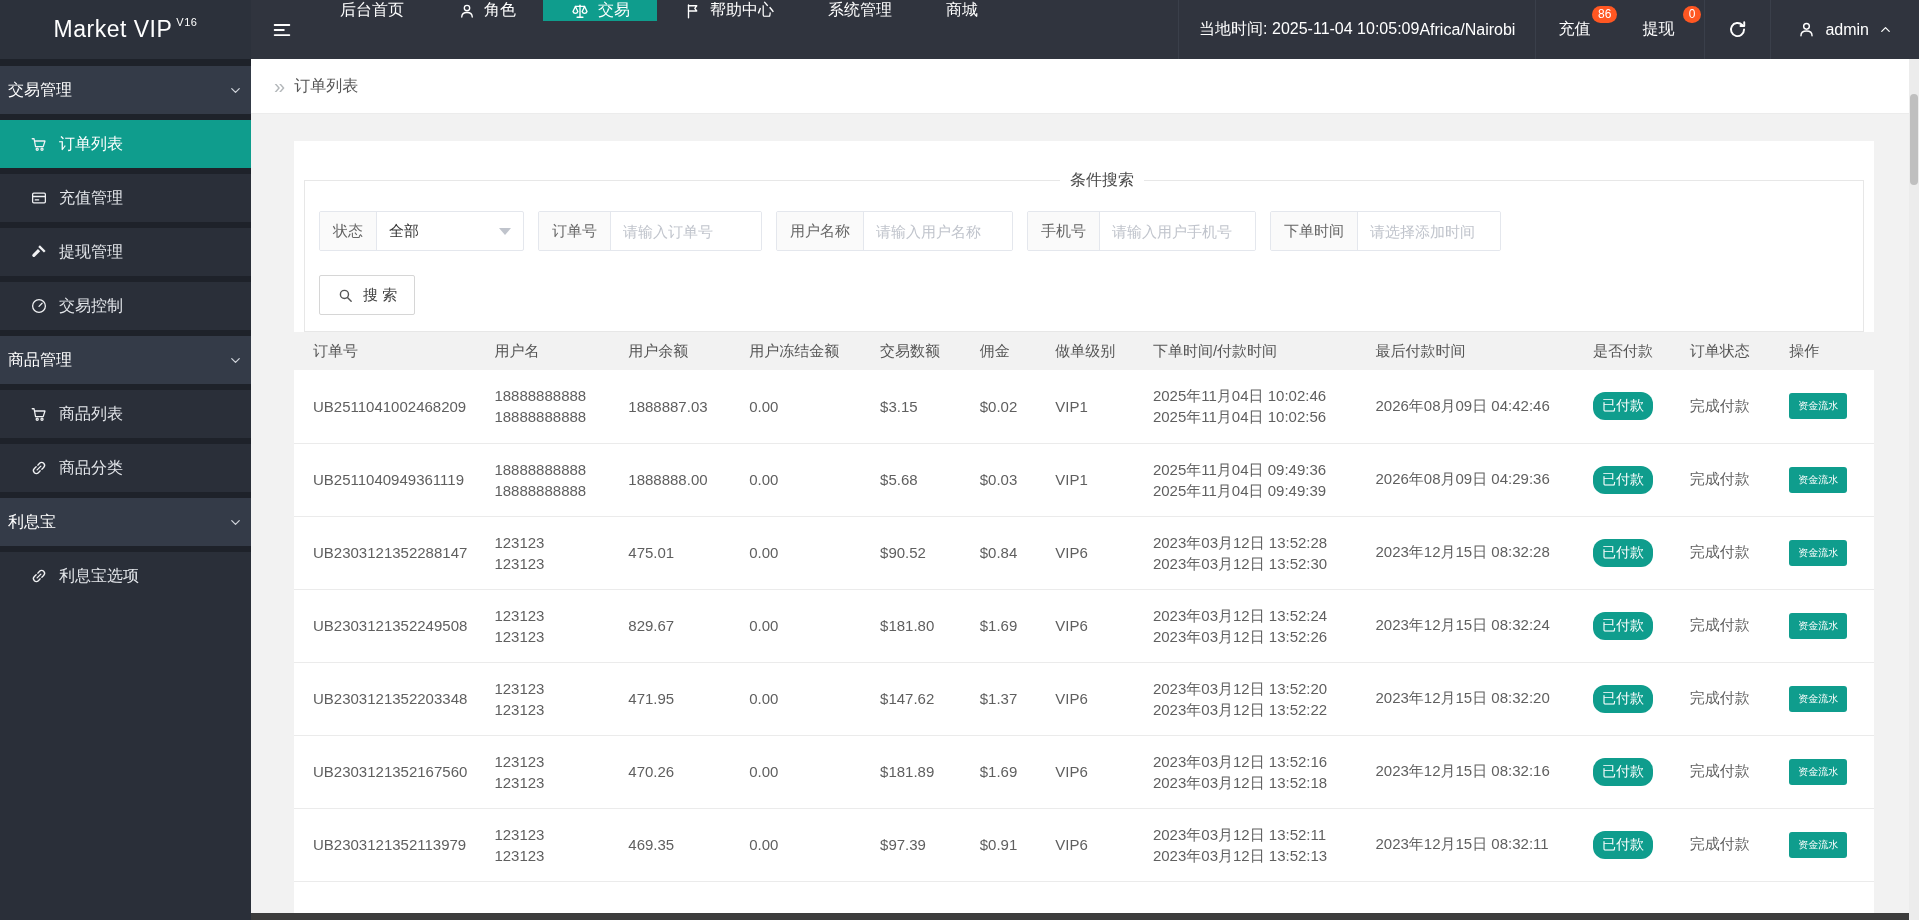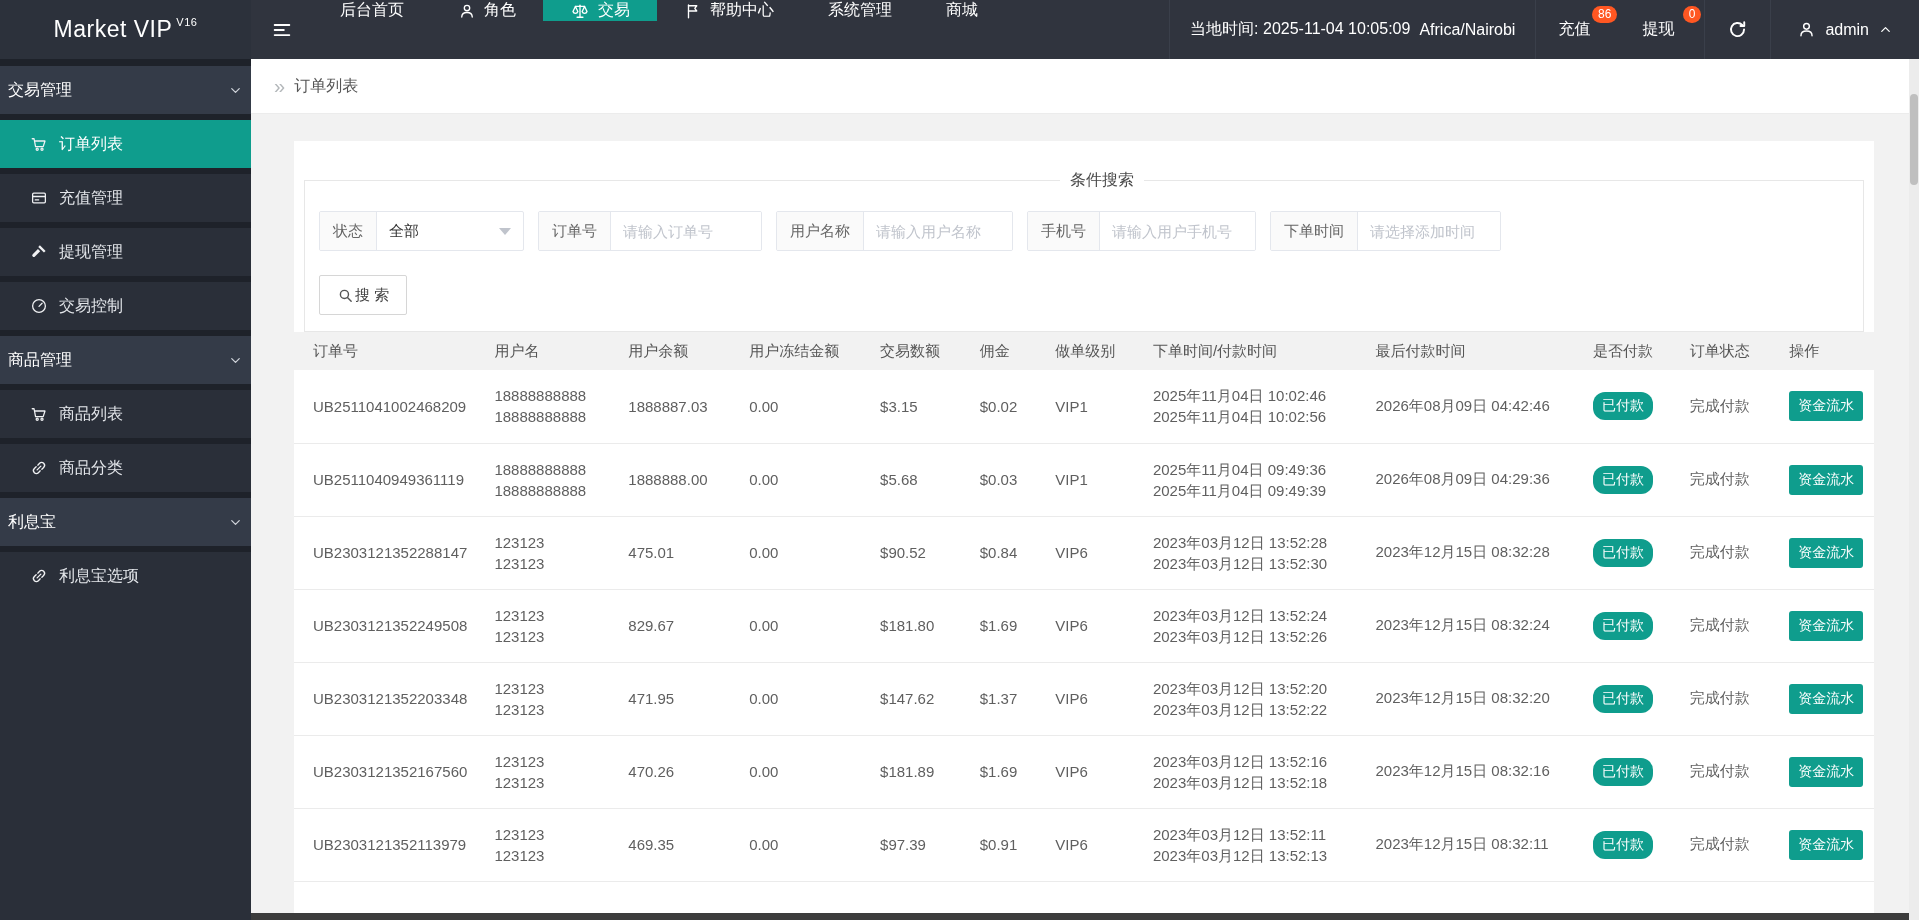--- a/index.html
+++ b/index.html
@@ -34,21 +34,21 @@
   }
   .logo sup{font-size:11px;margin-left:4px;top:-8px;position:relative;}
   .hamburger{width:62px;display:flex;align-items:center;justify-content:center;cursor:pointer;}
   .nav-items{display:flex;align-items:flex-start;}
   .nav-item{
     display:flex;align-items:center;gap:8px;padding:0 27px;font-size:16px;cursor:pointer;white-space:nowrap;
   }
   .nav-item.active{background:var(--accent);}
   .nav-right{margin-left:auto;display:flex;align-items:stretch;}
   .v-divider{width:1px;background:#3a3f4a;}
-  .time-box{display:flex;align-items:center;gap:9px;padding:0 20px;font-size:16px;white-space:nowrap;}
+  .time-box{display:flex;align-items:center;gap:0;padding:0 20px;font-size:16px;white-space:nowrap;}
   .quick-item{position:relative;display:flex;align-items:center;padding:0 30px 0 22px;font-size:16px;cursor:pointer;}
   .badge{
     position:absolute;top:6px;right:3px;background:var(--red);color:#fff;
     font-size:12px;line-height:17px;padding:0 6px;border-radius:9px;min-width:7px;text-align:center;
   }
   .refresh-btn{display:flex;align-items:center;padding:0 22px;cursor:pointer;}
   .user-box{display:flex;align-items:center;gap:9px;padding:0 26px;font-size:16px;cursor:pointer;}
 
   
   aside{
@@ -89,21 +89,21 @@
     padding:0 13px;font-size:15px;color:#666;white-space:nowrap;
   }
   .fselect{display:flex;align-items:center;justify-content:space-between;width:146px;padding:0 12px;font-size:15px;color:#333;cursor:pointer;}
   .caret{width:0;height:0;border-left:6px solid transparent;border-right:6px solid transparent;border-top:7px solid #c0c4cc;}
   .fgroup input{
     border:none;outline:none;font-size:15px;color:#333;padding:0 12px;background:#fff;
     font-family:"Liberation Sans",sans-serif;
   }
   .fgroup input::placeholder{color:#c0c4cc;}
   .search-btn{
-    margin-top:24px;display:inline-flex;align-items:center;gap:1px;
+    margin-top:24px;display:inline-flex;align-items:center;gap:9px;
     padding:0 17px;height:40px;background:#fff;border:1px solid #d6d6d6;border-radius:2px;
     font-size:15px;color:#444;cursor:pointer;font-family:"Liberation Sans",sans-serif;
   }
   .search-btn .icon{color:#555;}
 
   
   table{border-collapse:collapse;table-layout:fixed;width:100%;margin-top:29px;}
   thead th{
     background:#f2f2f2;height:38px;font-weight:normal;text-align:left;
     font-size:15px;color:#565656;padding:0;
@@ -111,21 +111,21 @@
   tbody td{
     height:73px;border-bottom:1px solid #ebebeb;font-size:15px;color:#5f5f5f;padding:0;vertical-align:middle;
   }
   th:first-child,td:first-child{padding-left:19px;}
   .two-line div{line-height:21px;}
   .pay-badge{
     display:inline-block;background:var(--accent);color:#fff;font-size:14px;
     padding:5px 9px;border-radius:12px;
   }
   .flow-btn{
-    display:inline-block;background:var(--accent);color:#fff;font-size:14px;
+    display:inline-block;background:var(--accent);color:#fff;font-size:10px;
     padding:6px 9px;border-radius:3px;border:none;cursor:pointer;
     font-family:"Liberation Sans",sans-serif;
   }
 
   
   .hscrollbar{position:fixed;left:251px;right:10px;bottom:0;height:7px;background:#3c3c3c;z-index:30;}
   .vscrollbar{position:fixed;right:0;top:59px;bottom:0;width:10px;background:#ececec;z-index:30;}
   .vscroll-thumb{position:absolute;top:35px;left:1px;right:1px;height:91px;background:#bfbfbf;border-radius:4px;}
 </style>
 </head>

